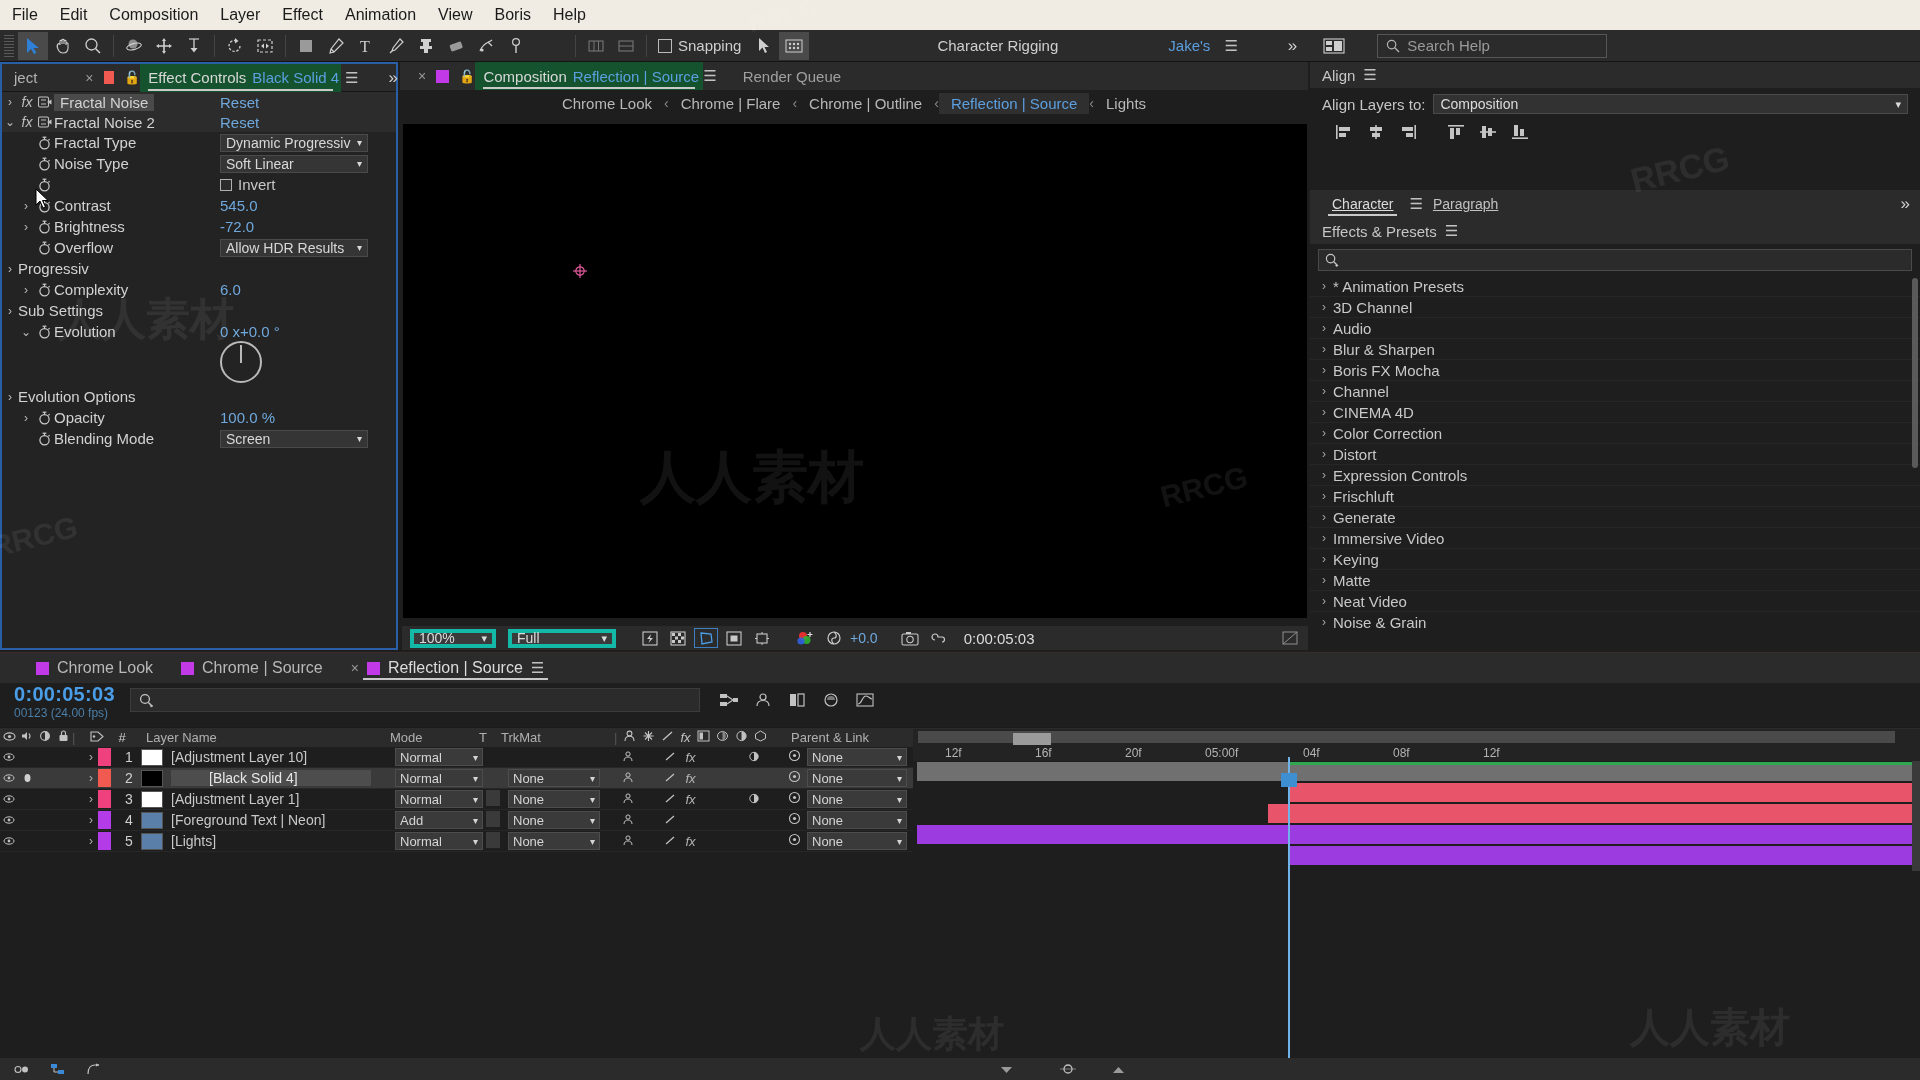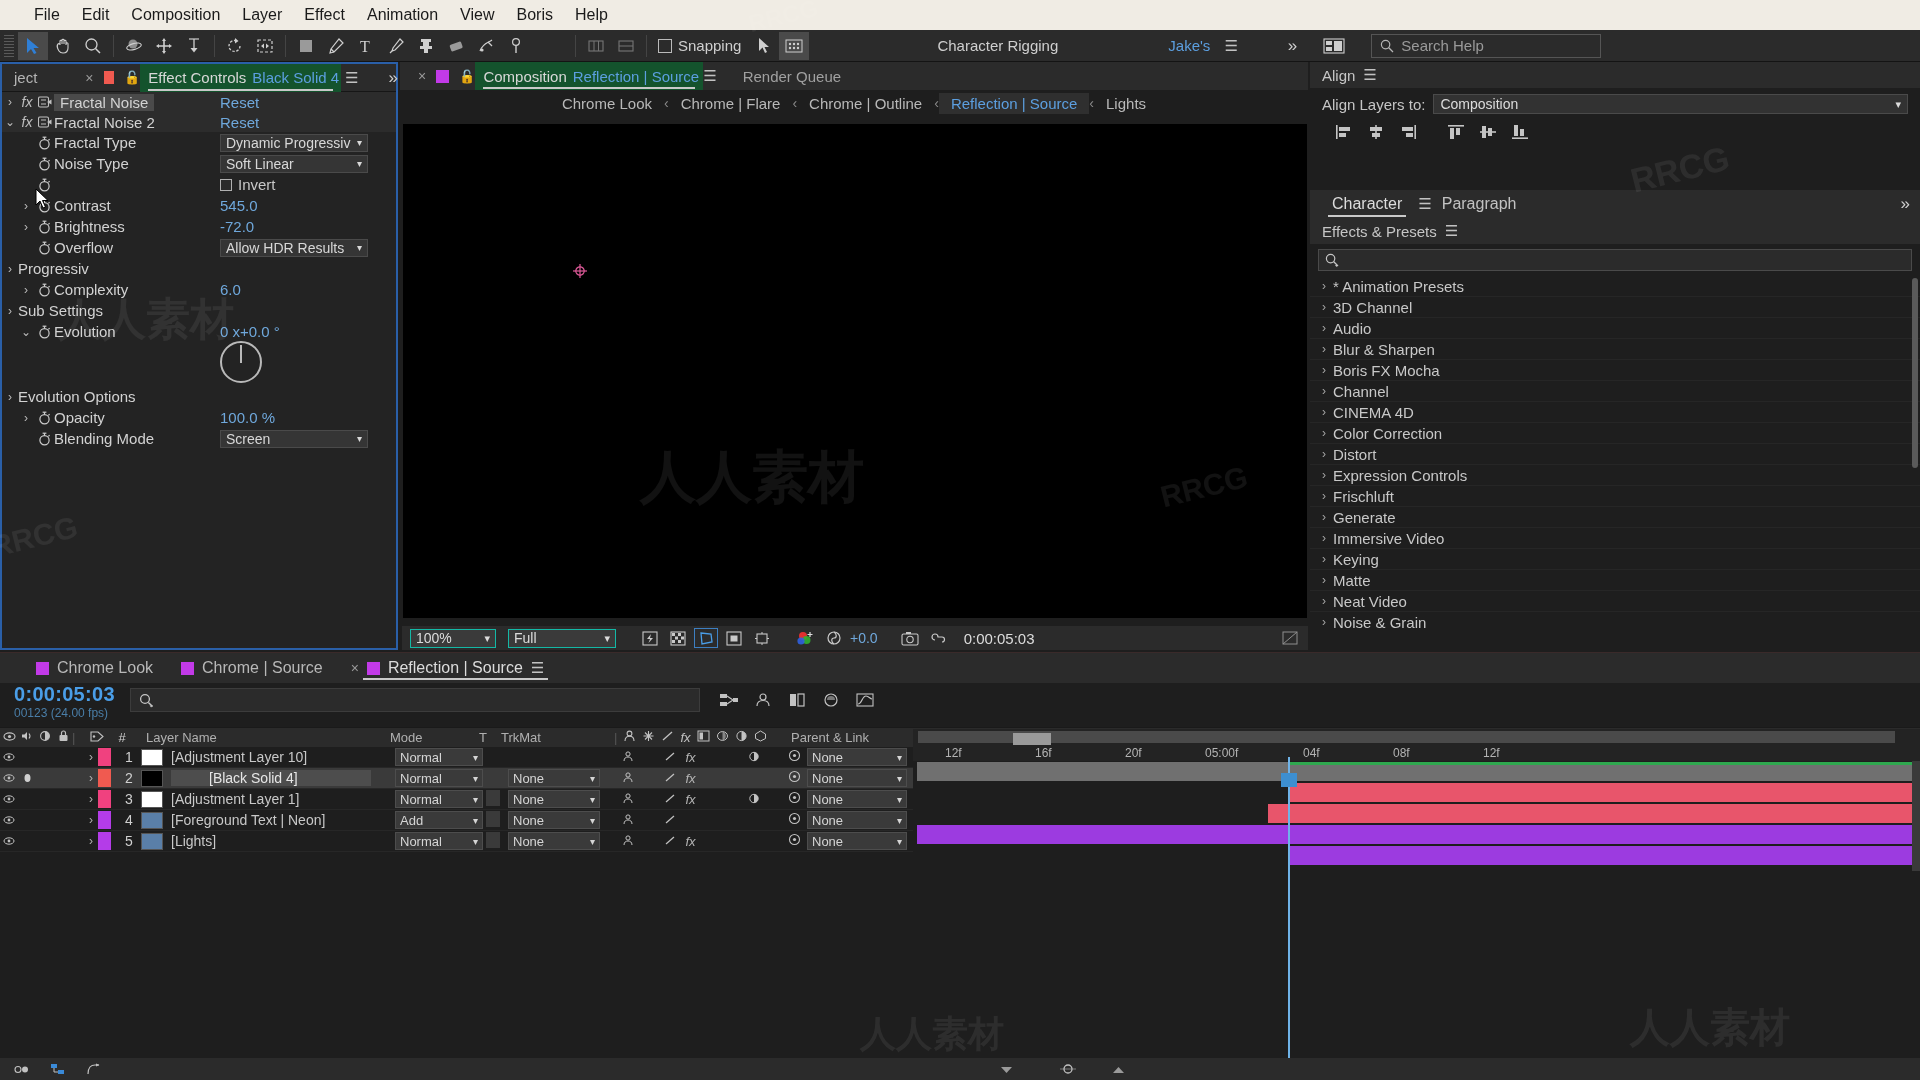--- a/index.html
+++ b/index.html
@@ -10,21 +10,21 @@
     font-size: 15px;
     color: #c8c8c8;
     overflow: hidden;
   }
   .app { position: relative; width: 1920px; height: 1080px; }
 
   
   .menubar {
     position: absolute; left: 0; top: 0; width: 1920px; height: 30px;
     background: #f0ece4; display: flex; align-items: center;
-    padding-left: 24px; gap: 2px;
+    padding-left: 2px; gap: 2px;
   }
   .menubar .mi {
     color: #1a1a1a; font-size: 16px; padding: 3px 10px; white-space: nowrap;
   }
 
   
   .toolbar {
     position: absolute; left: 0; top: 30px; width: 1920px; height: 32px;
     background: #2b2b2b; display: flex; align-items: center;
     border-bottom: 1px solid #141414;
@@ -106,41 +106,41 @@
   .bc { color: #b8b8b8; padding: 2px 12px; }
   .bc.current { background: #2f2f2f; color: #5c9fe0; }
   .bcsep { color: #8a8a8a; font-size: 14px; }
   .viewport { position: absolute; left: 2px; top: 60px; width: 906px; height: 497px; background:#1e1e1e;
      display:flex; align-items:center; justify-content:center; }
   .canvas { position: relative; width: 904px; height: 494px; overflow: hidden; background:#000; }
   .anchor { position: absolute; left: 170px; top: 140px; width: 14px; height: 14px; }
   .viewbar { position: absolute; left: 2px; top: 564px; width: 906px; height: 24px;
     background: #2b2b2b; display: flex; align-items: center; gap: 4px; padding-left: 8px; }
   .vbsel {
-    height: 19px; background: #3a3a3a; border: 1px solid #14b8a6; color: #dcdcdc;
+    height: 19px; background: #3a3a3a; border: 4px solid #14b8a6; color: #dcdcdc;
     font-size: 14px; display: flex; align-items: center; justify-content: space-between; padding: 0 5px;
   }
   .vbtn { width: 24px; height: 20px; display:flex; align-items:center; justify-content:center; color:#c9c9c9;}
   .vbtn.on { border: 1px solid #3d7fc1; }
   .tc { color: #dcdcdc; font-size: 15px; margin-left: 10px; }
   .plusval { color: #6fa8dc; font-size: 14px; }
 
   
   #right-col { left: 1310px; top: 62px; width: 610px; height: 588px; }
   .rp { background: #1e1e1e; }
   .rp-head { height: 26px; background: #2b2b2b; display:flex; align-items:center; gap:8px; padding-left: 12px; font-size:15px; color:#c6c6c6;}
   .align-body { padding: 6px 12px 0 12px; }
   .al-row { display: flex; align-items: center; gap: 8px; font-size: 15px; color: #c6c6c6; margin-bottom: 6px;}
   .al-sel { flex: 1; height: 20px; background: #323232; border: 1px solid #4a4a4a;
     color: #dcdcdc; font-size: 14px; display: flex; align-items: center; justify-content: space-between; padding: 0 6px; }
   .al-icons { display: flex; align-items: center; gap: 4px; margin: 6px 0 8px 8px; }
   .al-ic { width: 28px; height: 24px; display:flex; align-items:center; justify-content:center; }
   .al-ic.gap { margin-left: 16px; }
   .charpar { height: 28px; background:#2b2b2b; display:flex; align-items:center; gap: 0; padding-left: 12px; }
-  .cptab { font-size: 16px; color: #c2c2c2; padding: 4px 10px; position: relative; }
+  .cptab { font-size: 14px; color: #c2c2c2; padding: 4px 10px; position: relative; text-decoration: underline; }
   .cptab.active { color: #dcdcdc; }
   .cptab.active::after { content:""; position:absolute; left:6px; right:6px; bottom:0; height:2px; background:#c9c9c9;}
   .fx-search { margin: 5px 8px; height: 22px; background: #2b2b2b; border: 1px solid #4a4a4a;
     display: flex; align-items: center; padding: 0 6px; gap: 6px; }
   .fx-list { height: 355px; overflow: hidden; position: relative; }
   .fx-item { height: 21px; display: flex; align-items: center; gap: 7px; padding-left: 12px;
     font-size: 15px; color: #c8c8c8; border-bottom: 1px solid #262626; }
   .fx-arrow { color: #a5a5a5; font-size: 12px; }
   .fx-scroll { position: absolute; right: 2px; top: 2px; width: 6px; height: 190px; background: #5a5a5a; border-radius: 3px; }
 
@@ -352,21 +352,21 @@
     <span class="hamb" style="margin-left:14px;">☰</span>
     <span class="chev2" style="margin-left:50px;">»</span>
     <div class="tbtn" style="margin-left:24px;">
       <svg width="22" height="16" viewBox="0 0 22 16">
           <rect x="1" y="1" width="20" height="14" fill="none" stroke="#cfcfcf" stroke-width="1.1"></rect>
           <rect x="3" y="3" width="6" height="4" fill="#cfcfcf"></rect>
           <rect x="11" y="3" width="8" height="10" fill="#cfcfcf"></rect>
           <rect x="3" y="9" width="6" height="4" fill="#cfcfcf"></rect>
         </svg>
     </div>
-    <div class="searchhelp" style="margin-left:22px;">
+    <div class="searchhelp" style="margin-left:28px;">
       <svg width="14" height="14" viewBox="0 0 14 14">
           <circle cx="5.6" cy="5.6" r="4.2" fill="none" stroke="#b5b5b5" stroke-width="1.2"></circle>
           <line x1="8.8" y1="8.8" x2="13" y2="13" stroke="#b5b5b5" stroke-width="1.3"></line>
         </svg>
       <span>Search Help</span>
     </div>
   </div>
 
   <div class="panel" id="effect-controls">
     <div class="panel-tabbar">

